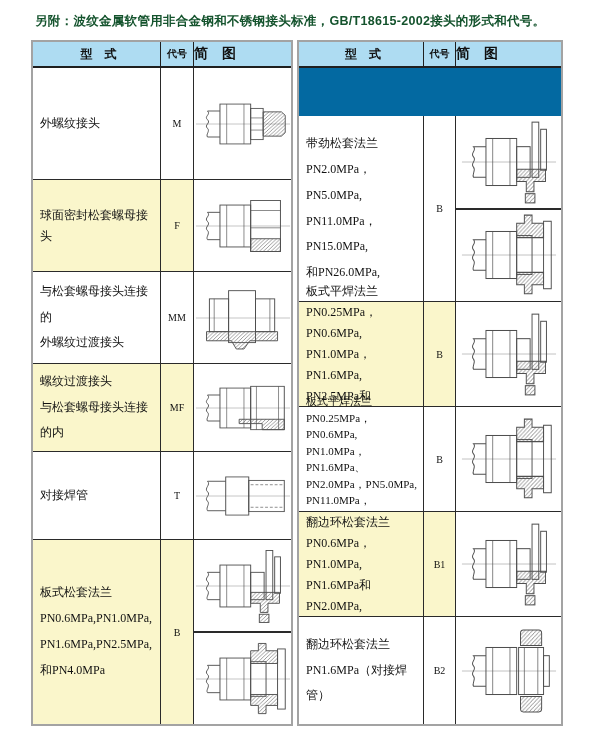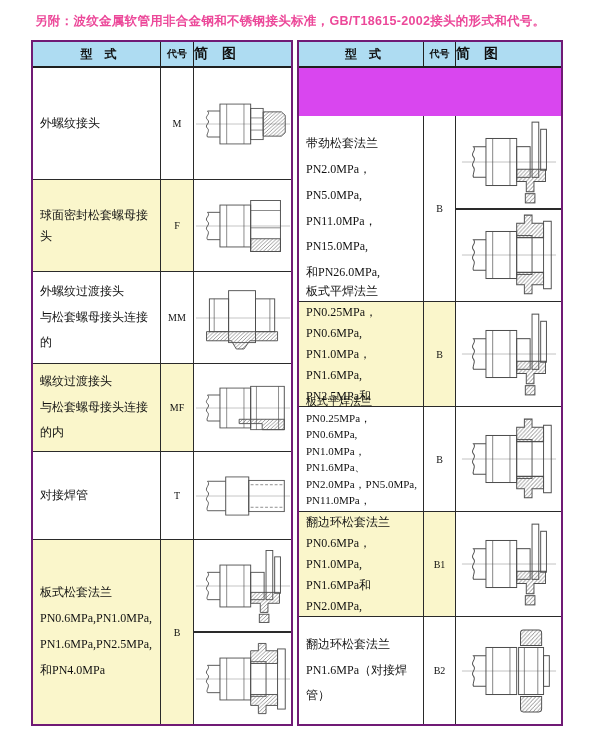--- a/index.html
+++ b/index.html
@@ -2,24 +2,24 @@
 <html><head>
 <meta charset="utf-8">
 <style>
   html,body{margin:0;padding:0;}
   body{
     width:600px;height:740px;background:#ffffff;position:relative;
     font-family:"Liberation Sans",sans-serif;color:#111;
   }
   .title{
     position:absolute;left:35px;top:13px;font-size:12.5px;font-weight:bold;
-    letter-spacing:0.3px;color:#ec4899;white-space:nowrap;
+    letter-spacing:0.3px;color:#14532d;white-space:nowrap;
   }
   .tables{position:absolute;left:31px;top:40px;display:flex;gap:4px;}
-  .ftable{border:2px solid #701a75;background:#d946ef;}
+  .ftable{border:2px solid #a3a3a3;background:#0369a1;}
   .hrow{display:flex;background:#aedcf2;border-bottom:2px solid #1f1f1f;height:26px;box-sizing:border-box;}
   .hcell{
     display:flex;align-items:center;justify-content:center;
     font-weight:bold;font-size:14px;border-right:1px solid #1f1f1f;box-sizing:border-box;
   }
   .hcell:last-child{border-right:none;}
   .row{display:flex;border-bottom:1px solid #2a2a2a;box-sizing:border-box;}
   .row:last-child{border-bottom:none;}
   .cell{border-right:1px solid #2a2a2a;box-sizing:border-box;background:#fff;}
   .cell:last-child{border-right:none;}
@@ -108,22 +108,22 @@
                 <rect x="58" y="17" width="31" height="56" stroke="#4f4f4f" stroke-width="1" fill="none"></rect>
                 <line x1="58" y1="28" x2="89" y2="28" stroke="#4f4f4f" stroke-width="0.7"></line>
                 <line x1="58" y1="47" x2="89" y2="47" stroke="#4f4f4f" stroke-width="0.7"></line>
                 <rect x="58" y="59" width="31" height="14" fill="url(#h2)" stroke="#4f4f4f" stroke-width="1"></rect>
               </svg>
             </div>
           </div>
         </div>
         <div class="row" style="height: 92px;">
           <div class="c-type cell roomy">
+            <div class="tline">与松套螺母接头连接的</div>
             <div class="tline">外螺纹过渡接头</div>
-            <div class="tline">与松套螺母接头连接的</div>
           </div>
           <div class="c-code cell">
             <span>MM</span>
           </div>
           <div class="c-diag cell">
             <div class="dwrap">
               <svg viewBox="0 0 100 90" width="96" height="82" preserveAspectRatio="none">
                 <defs>
                   <pattern id="h3" patternUnits="userSpaceOnUse" width="4" height="4">
                     <path d="M0,4 L4,0" stroke="#666" stroke-width="0.7"></path>

